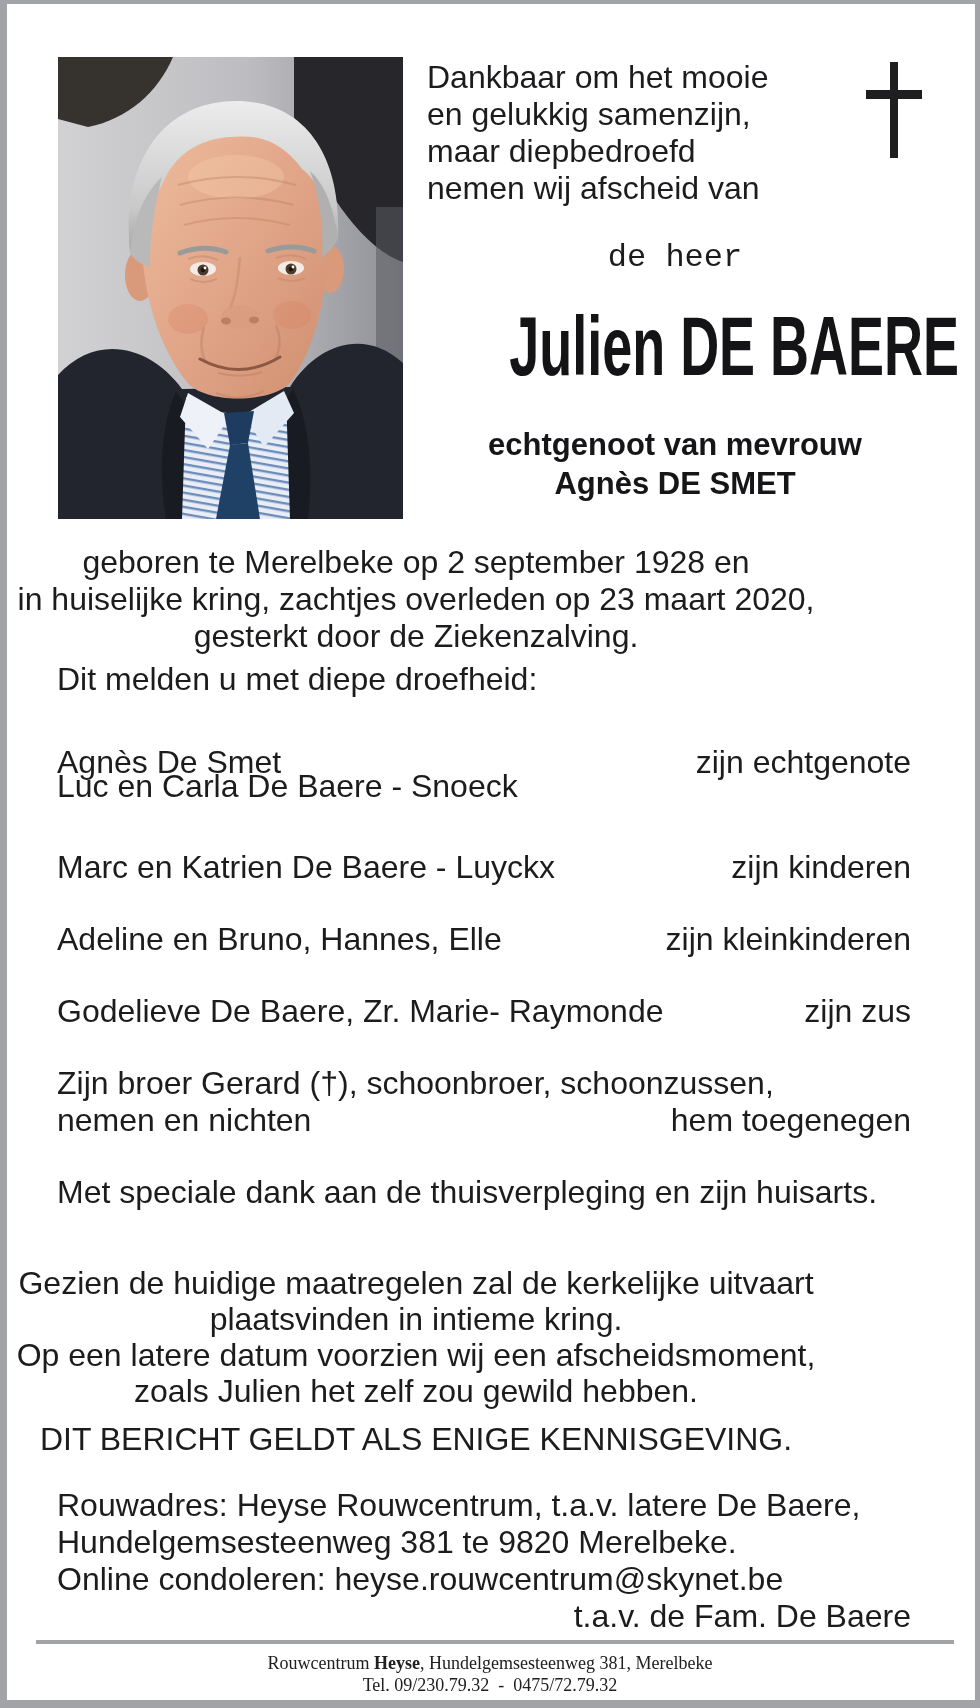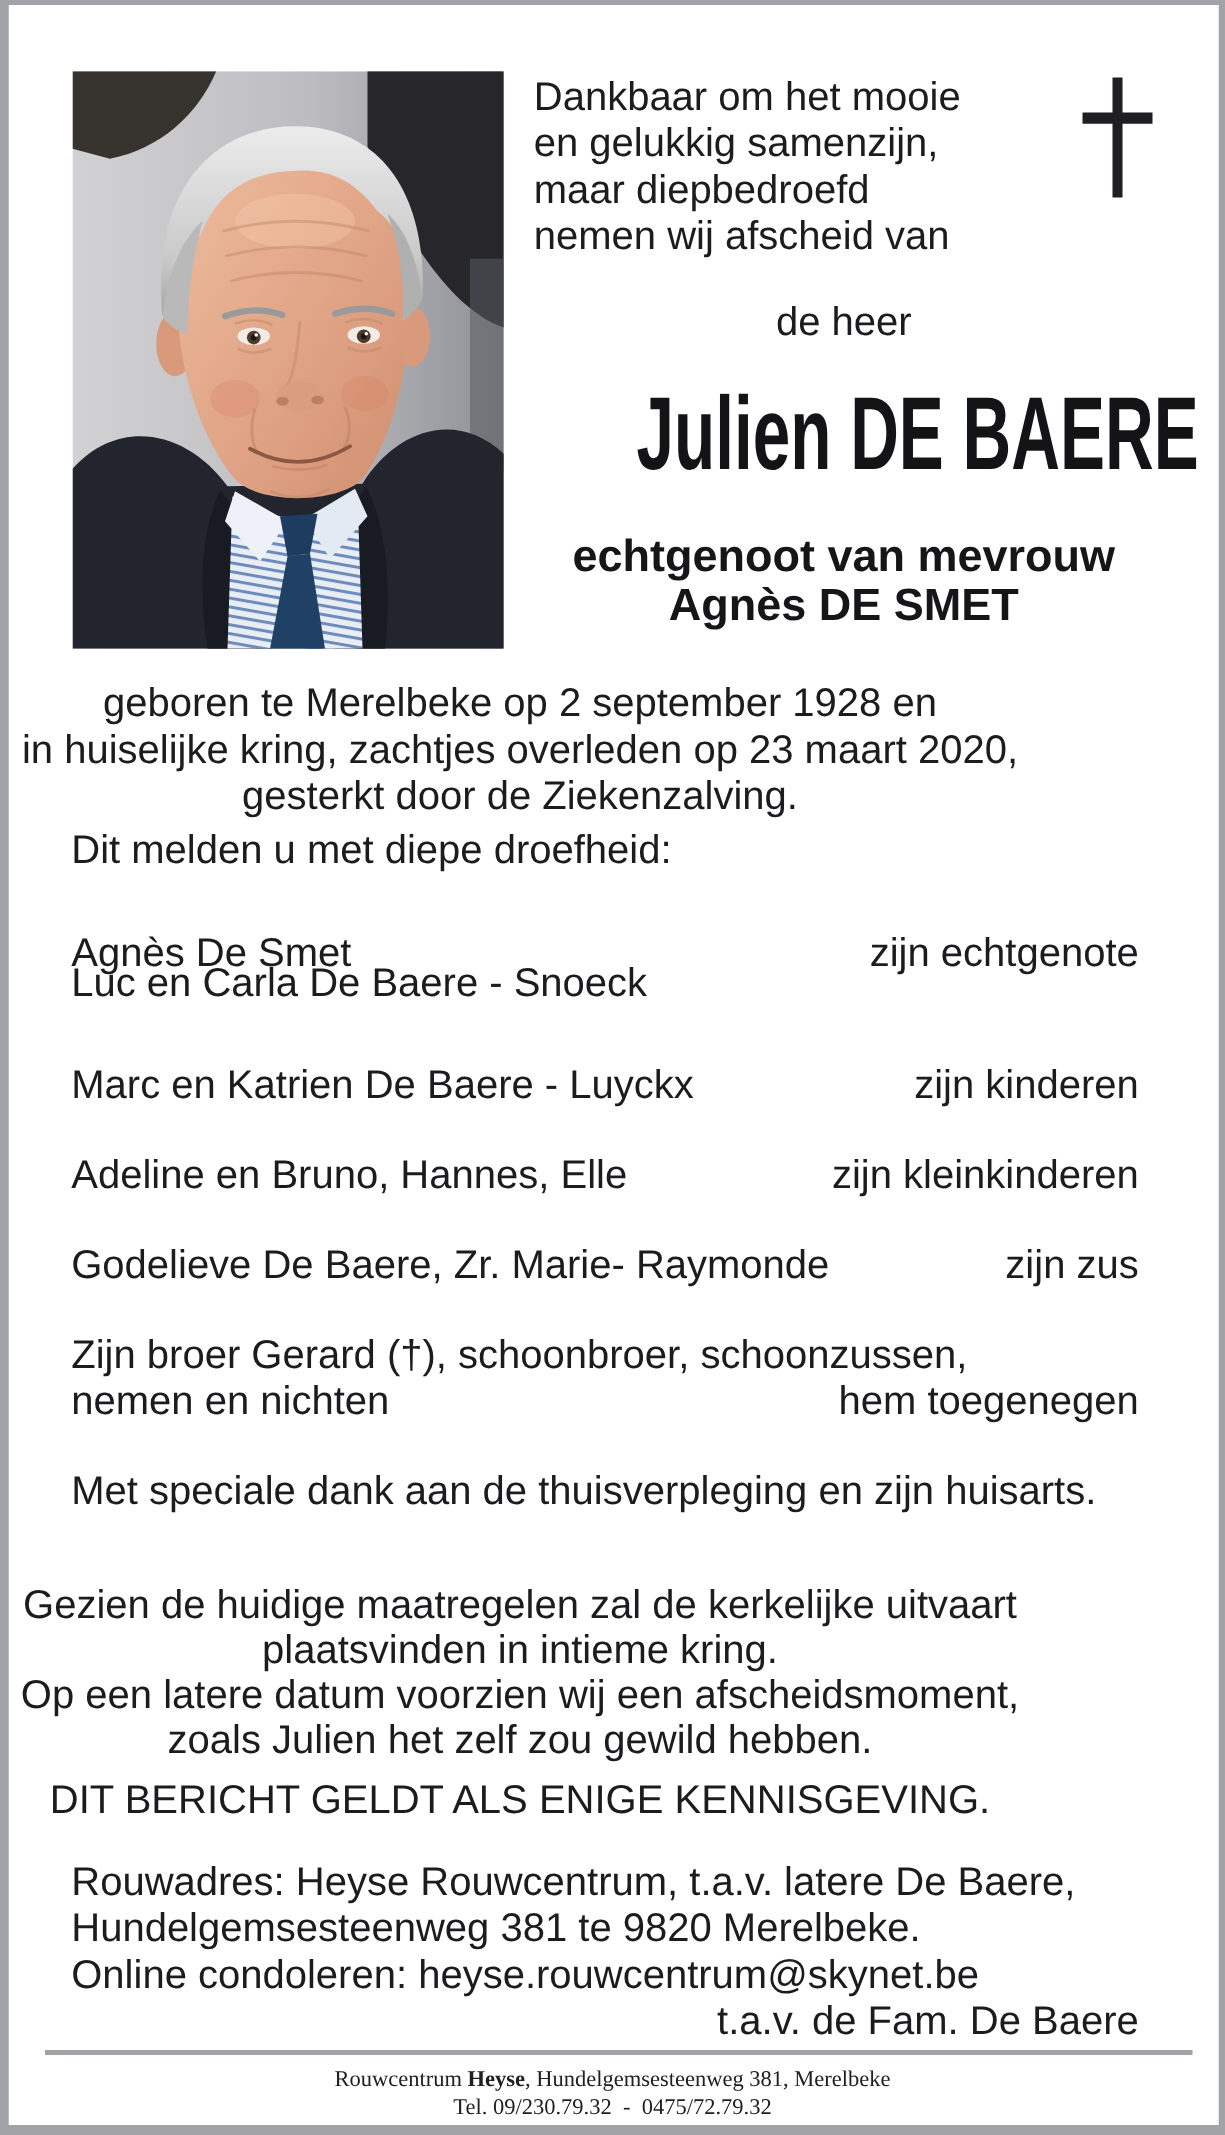--- a/index.html
+++ b/index.html
@@ -26,26 +26,26 @@
   .cross .v{position:absolute;left:24px;top:0;width:8px;height:96px;background:#1f1f22;}
   .cross .h{position:absolute;left:0;top:28px;width:56px;height:9px;background:#1f1f22;}
 
   .txt{position:absolute;font-size:32px;line-height:37px;color:#1c1c1e;white-space:nowrap;}
   .l{left:57px;}
   .r{right:69px;text-align:right;}
   .ctr{left:0;width:832px;text-align:center;}
   .rcol{left:420px;width:510px;text-align:center;}
 
   .intro{left:427px;top:59px;}
-  .salutation{top:239px;}
+  .salutation{top:239px;font-family:Liberation Mono, monospace;}
   .deceased-name{
     top:305px;font-weight:bold;font-size:83px;line-height:84px;color:#141416;
     transform:scaleX(0.65);transform-origin:50% 50%;white-space:nowrap;
   }
-  .spouse{top:425px;font-weight:bold;font-size:36px;line-height:39px;color:#161618;}
+  .spouse{top:425px;font-weight:bold;font-size:31px;line-height:39px;color:#161618;}
   .life{top:544px;}
   .announcement{top:661px;}
   .thanks{top:1174px;}
   .ceremony{top:1265px;line-height:36px;}
   .notice{top:1421px;}
   .address{top:1487px;}
   .attn{top:1598px;}
 
   .rule{position:absolute;left:36px;top:1640px;width:918px;height:4px;background:#a1a3a7;}
 

